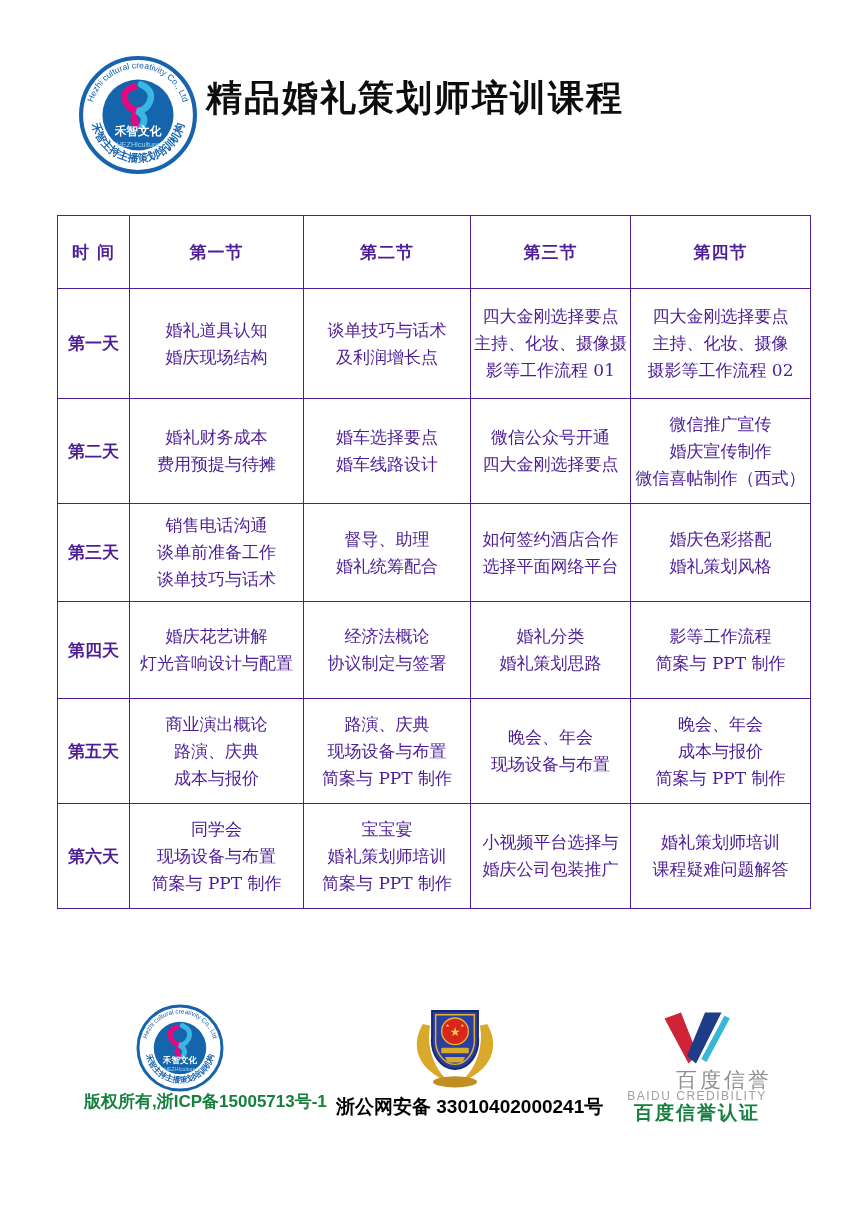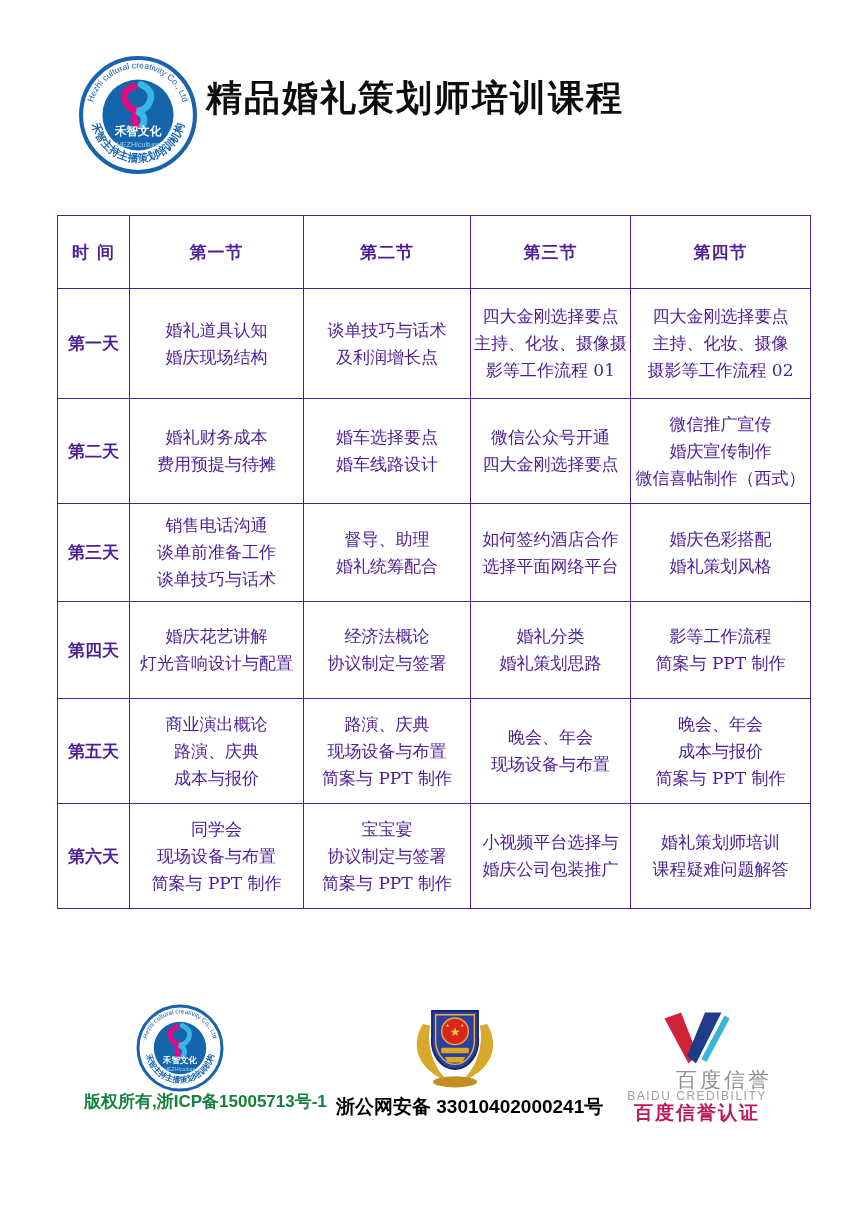--- a/index.html
+++ b/index.html
@@ -63,21 +63,21 @@
     font-size:21px; color:#8e8e8e; letter-spacing:3px;
   }
   .baidu-subtitle {
     position:absolute; left:622px; top:1089px; width:150px; text-align:center;
     font-family:"Liberation Sans", sans-serif;
     font-size:12px; color:#a0a0a0; letter-spacing:1.5px;
   }
   .baidu-cert {
     position:absolute; left:612px; top:1100px; width:170px; text-align:center;
     font-family:"Liberation Sans", sans-serif;
-    font-size:19px; font-weight:bold; color:#be185d; letter-spacing:2px;
+    font-size:19px; font-weight:bold; color:#15803d; letter-spacing:2px;
   }
 </style>
 </head>
 <body>
 
 <div>
   <svg class="header-logo" viewBox="0 0 120 120">
     <circle cx="60" cy="60" r="56" fill="#ffffff" stroke-width="4" stroke="#1763ae"></circle>
     <defs>
       <path id="arcTop1" d="M14,60 A46,46 0 0 1 106,60" fill="none"></path>
@@ -177,21 +177,21 @@
         <td>晚会、年会
 成本与报价
 简案与 PPT 制作</td>
       </tr>
       <tr>
         <th>第六天</th>
         <td>同学会
 现场设备与布置
 简案与 PPT 制作</td>
         <td>宝宝宴
-协议制定与签署
+婚礼策划师培训
 简案与 PPT 制作</td>
         <td>小视频平台选择与
 婚庆公司包装推广</td>
         <td>婚礼策划师培训
 课程疑难问题解答</td>
       </tr>
     </tbody>
 </table>
 
 <div>

